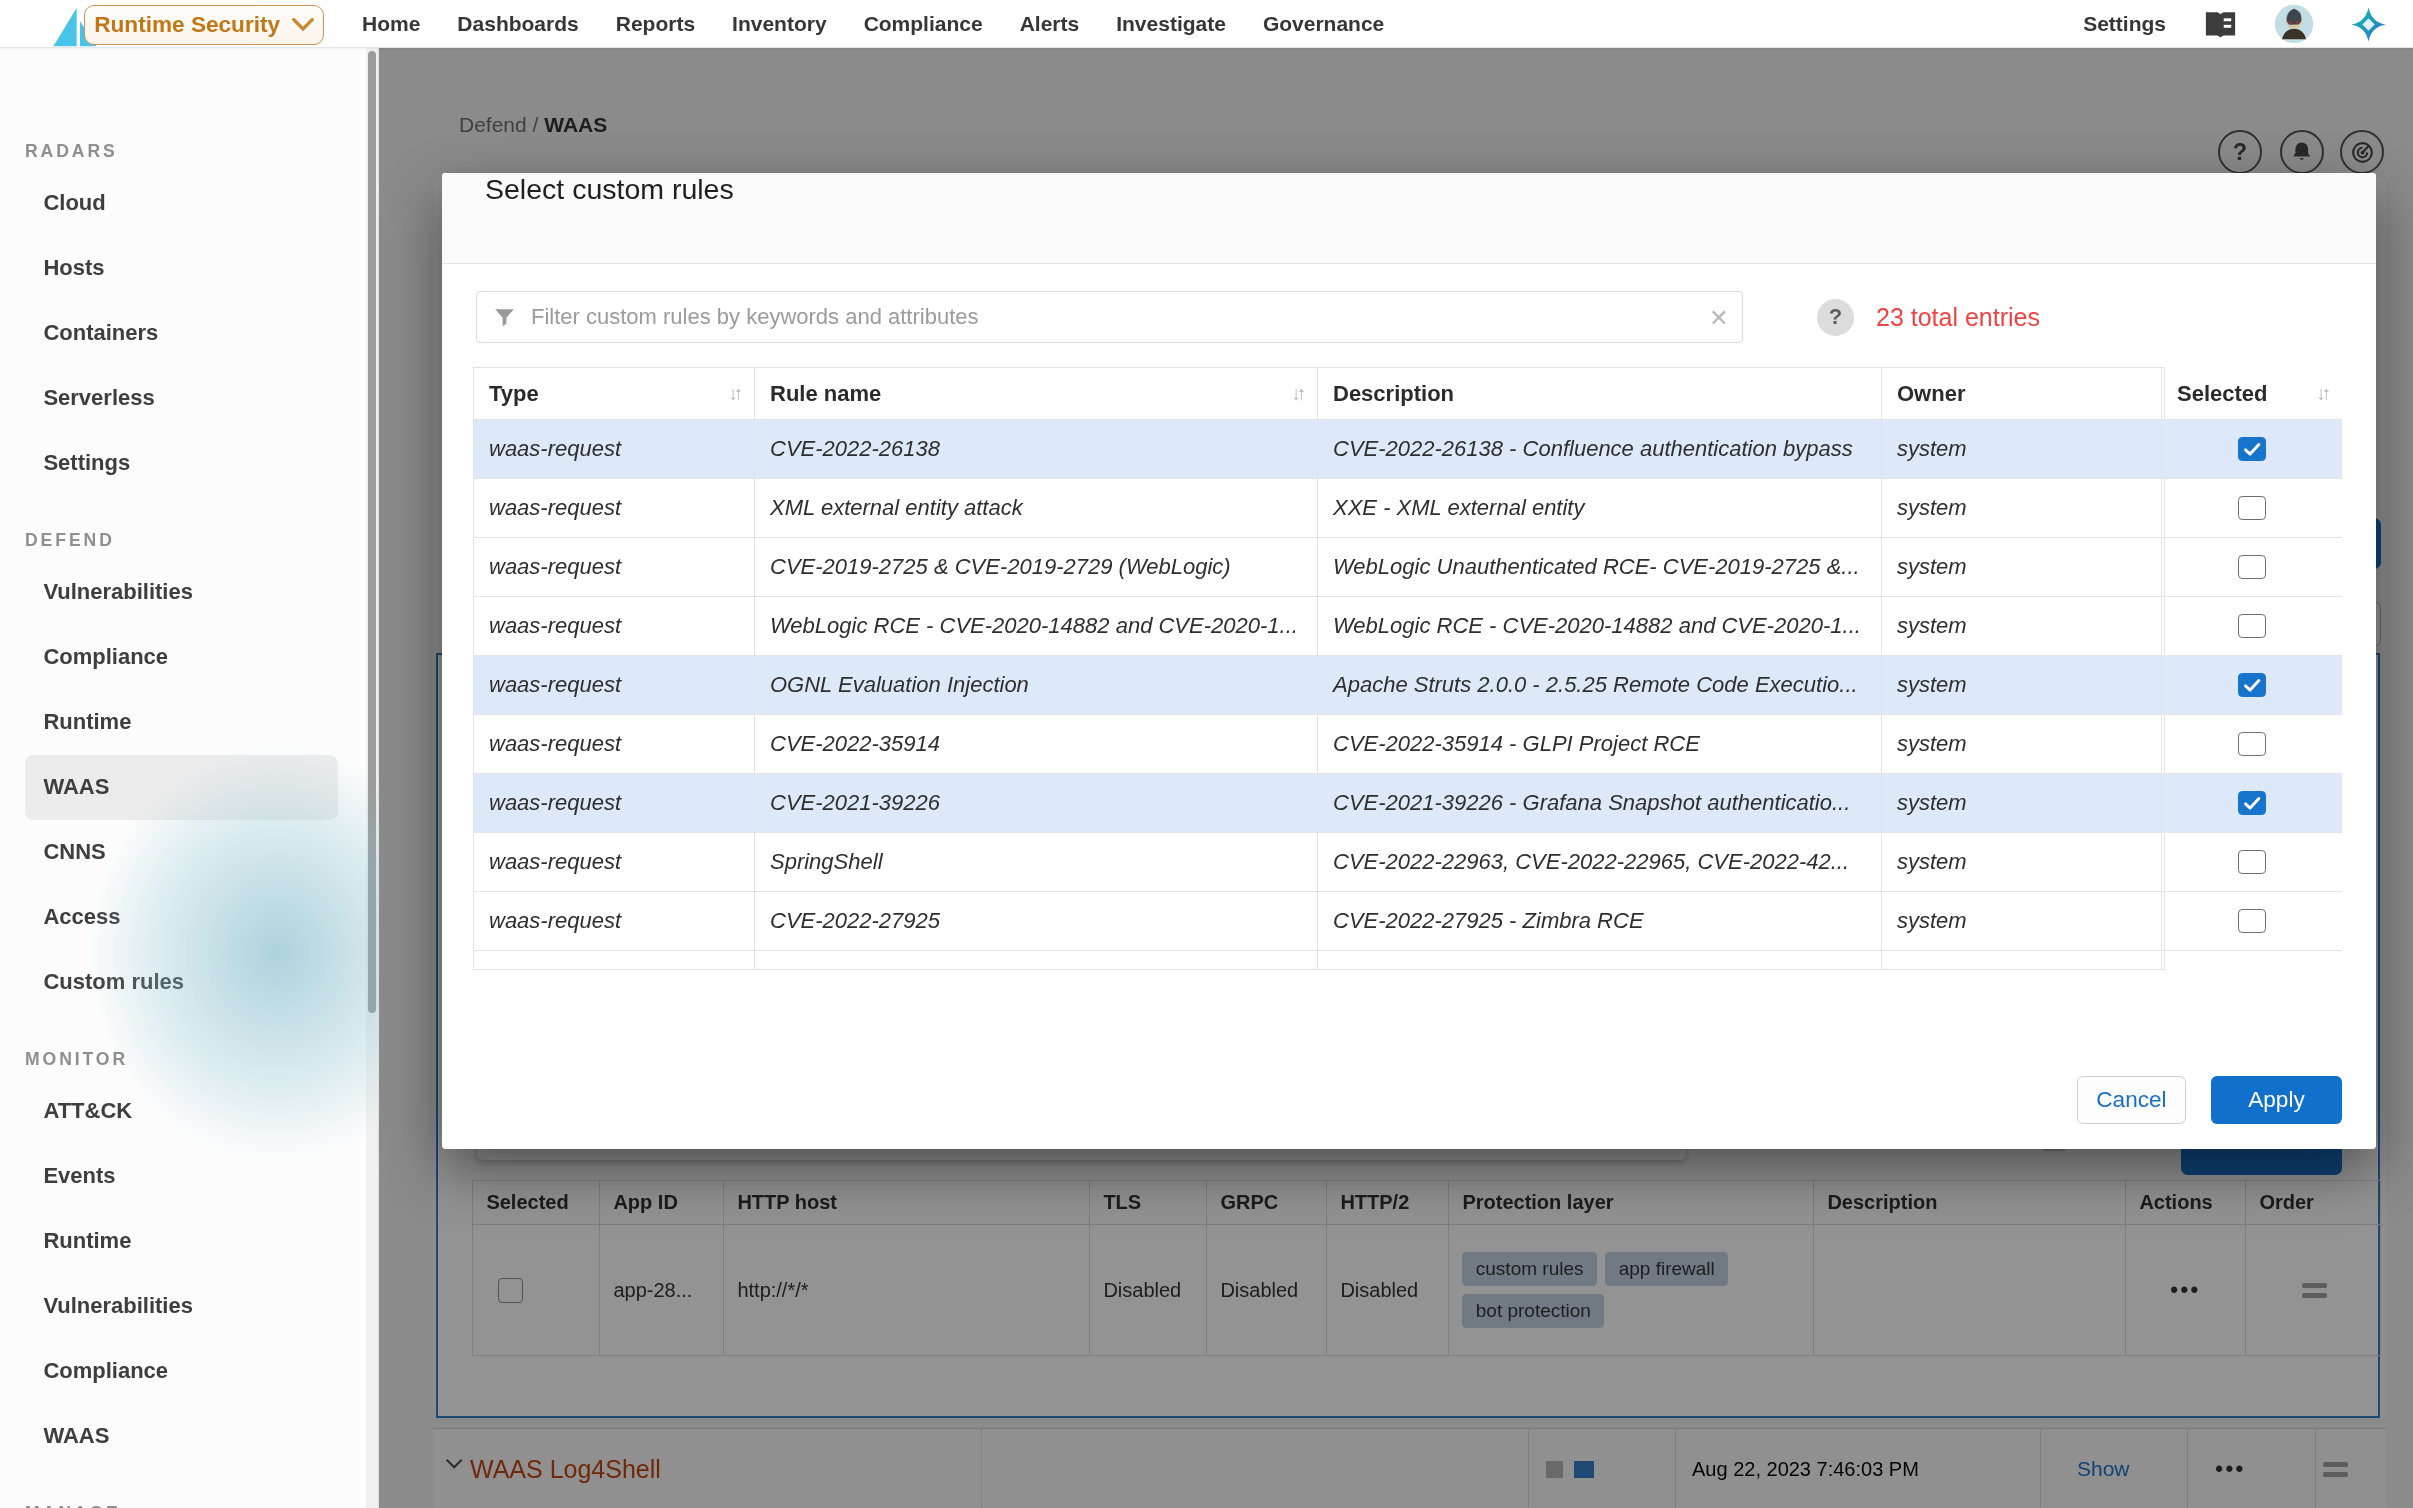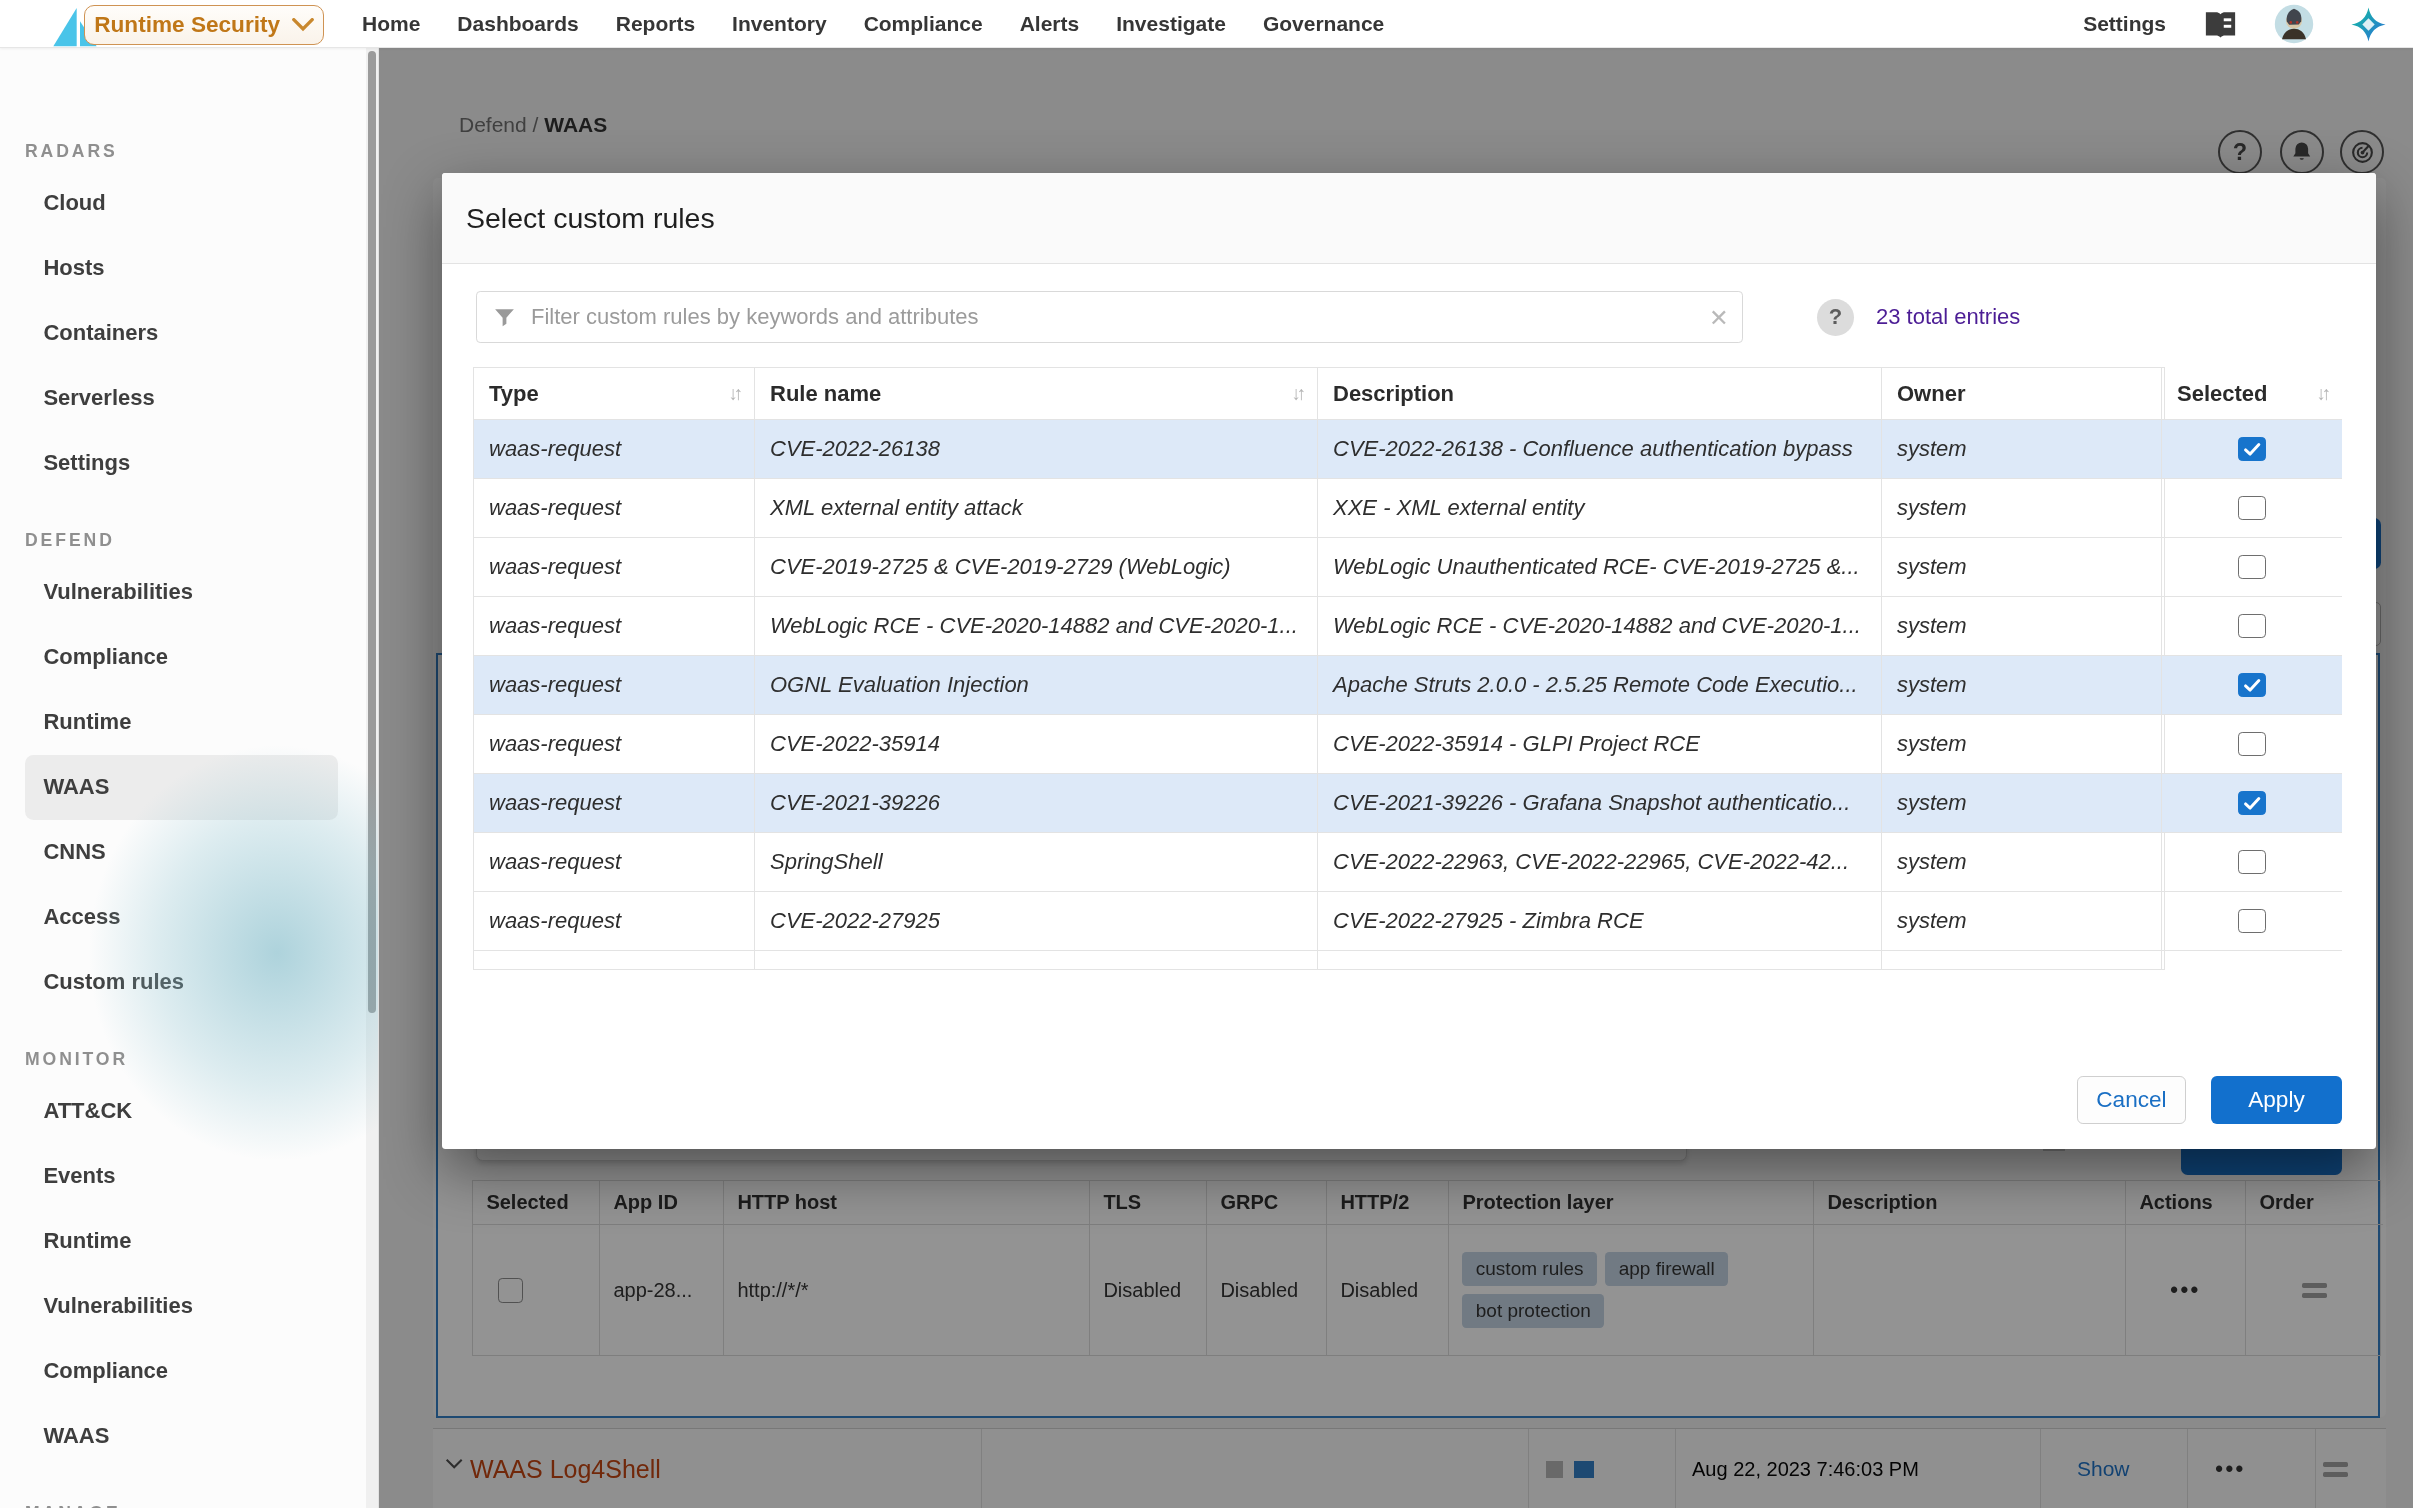--- a/index.html
+++ b/index.html
@@ -75,32 +75,32 @@
   #acc-handle i { display:block; width:25px; height:5px; background:#9f9f9f; border-radius:1.7px; margin:5px 0; }
 
   
   #dim-overlay { position:absolute; left:379px; top:48px; width:2035px; height:1461px;
                  background:rgba(10,10,10,0.44); z-index:65; }
 
   
   #modal { position:absolute; left:442px; top:173px; width:1934px; height:976px; background:#fff;
            border-radius:3.4px; z-index:80; box-shadow:0 21px 59px rgba(0,0,0,.45); }
   #modal-header { height:91px; background:#fafafa; border-bottom:0.8px solid #e3e3e3;
-                  border-radius:3.4px 3.4px 0 0; display:flex; align-items:center; padding-left:24px; }
+                  border-radius:3.4px 3.4px 0 0; display:flex; padding-left:43px; }
   #modal-title { font-size:28.5px; font-weight:500; color:#1f1f1f; }
   #modal-filter-row { position:absolute; left:34px; top:118px; height:52px; display:flex; align-items:center; }
   #modal-filter { position:relative; width:1267px; height:52px; border:0.8px solid #d9d9d9; border-radius:4.2px; background:#fff; }
   #modal-filter input { position:absolute; left:54px; top:0; width:1156px; height:50px; border:none; outline:none;
                         font-size:22px; color:#333; font-family:"Liberation Sans",sans-serif; background:transparent; }
   #modal-filter input::placeholder { color:#9b9b9b; }
   #filter-funnel { position:absolute; left:15px; top:13.4px; }
   #filter-clear { position:absolute; right:13.4px; top:0; line-height:52px; font-size:23.5px; color:#b9b9b9; cursor:pointer; }
   #help-badge { margin-left:74px; width:37px; height:37px; border-radius:50%; background:#dcdcdc; color:#5d5d5d;
                 font-size:22px; font-weight:700; display:flex; align-items:center; justify-content:center; cursor:pointer; }
-  #entries-text { margin-left:22px; font-size:22px; color:#4c1d95; }
+  #entries-text { margin-left:22px; font-size:25px; color:#ef4444; }
   #modal-table { position:absolute; left:31px; top:194px; width:1692px; border:0.8px solid #e3e3e3; background:#fff; }
   .mrow { display:grid; grid-template-columns:281px 563px 564px 280px 180px; }
   .mcell { border-right:0.8px solid #e3e3e3; border-bottom:0.8px solid #e3e3e3; padding:0 15px;
            font-size:22px; color:#2e2e2e; white-space:nowrap; overflow:hidden; display:flex; align-items:center; }
   .mcell:last-child { border-right:none; }
   .mhead .mcell { height:52px; font-weight:700; color:#2b2b2b; justify-content:space-between; cursor:pointer; }
   .mbody .mcell { height:59px;font-style:italic; }
   .mbody .mrow.sel .mcell { background:#dde9f8; }
   .mbody .mrow { cursor:pointer; }
   .sort-ic { font-size:19px; color:#b5b5b5; letter-spacing:-4.2px; font-weight:400; }

